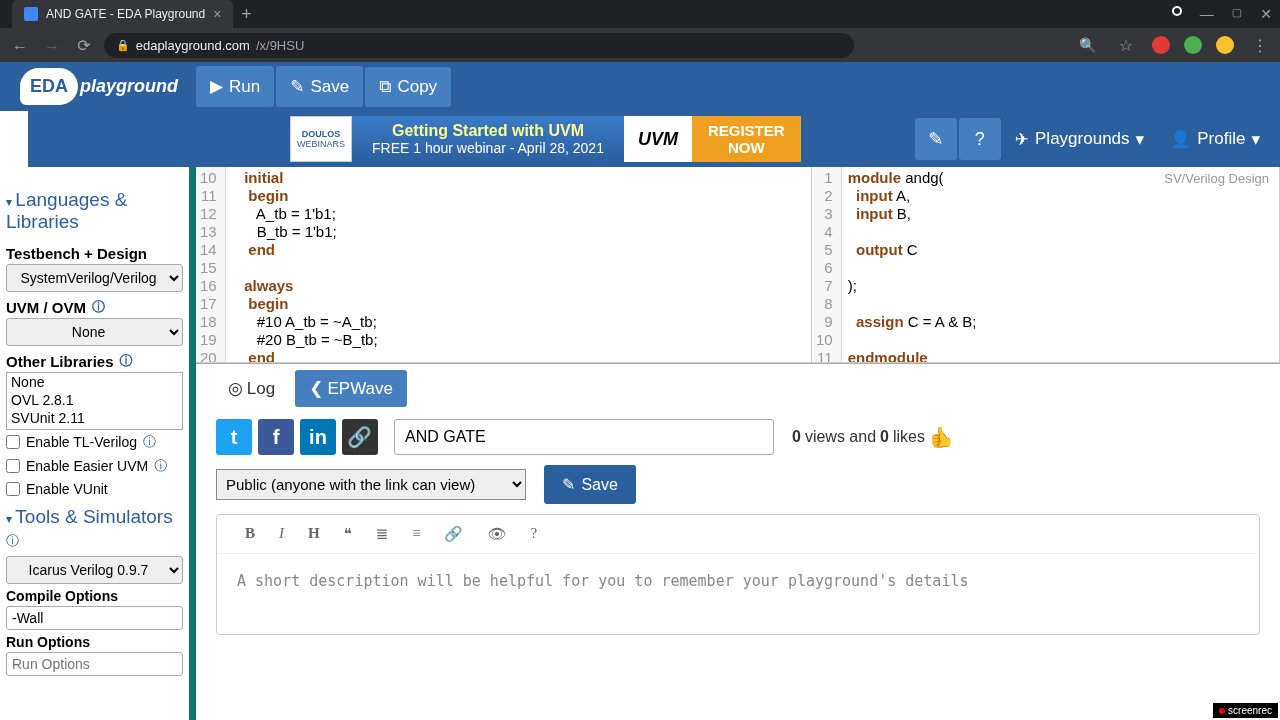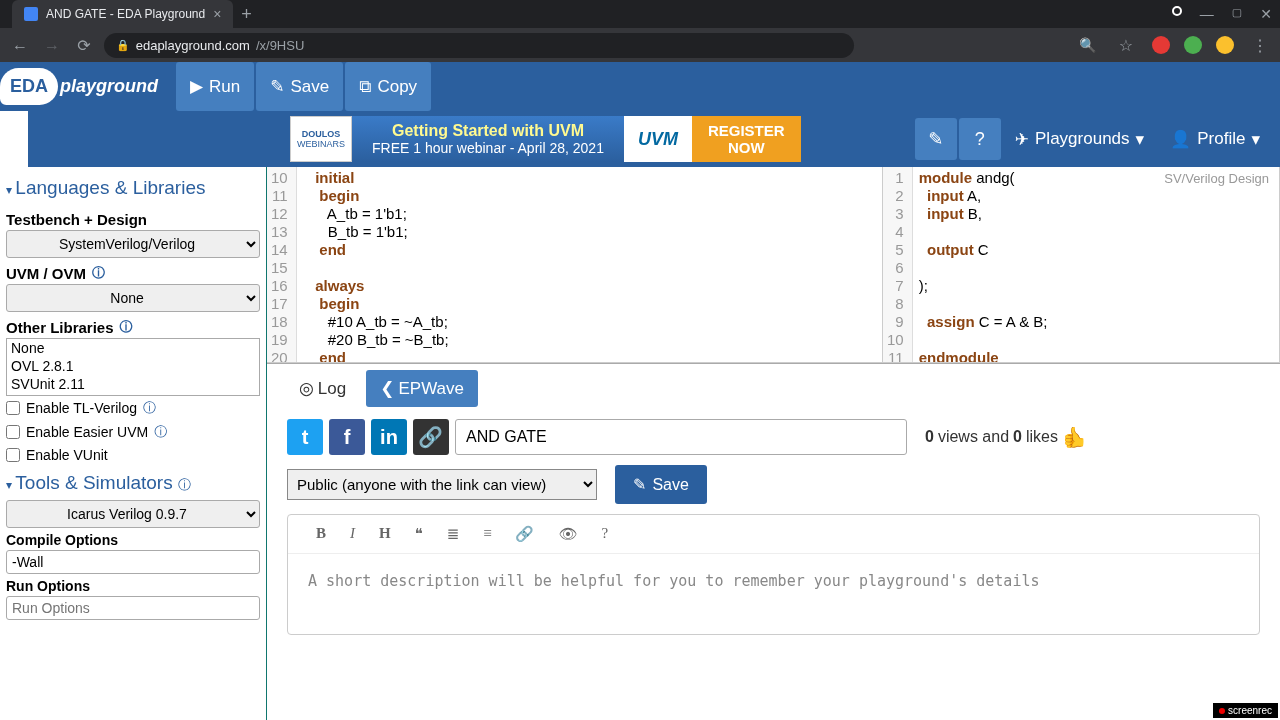--- a/index.html
+++ b/index.html
@@ -16,43 +16,43 @@
 .wc-max { font-size: 11px; }
 
 .url-bar { background: #35363a; height: 34px; display: flex; align-items: center; padding: 4px 8px; gap: 8px; }
 .nav-btn { color: #9aa0a6; font-size: 16px; cursor: pointer; width: 24px; text-align: center; }
 .url-input { flex: 0 0 auto; background: #202124; color: #e8eaed; border-radius: 14px; padding: 5px 12px; font-size: 13px; display: flex; align-items: center; gap: 6px; width: 750px; }
 .lock { font-size: 11px; }
 .url-right { margin-left: auto; display: flex; gap: 14px; align-items: center; }
 .ext-icon { width: 18px; height: 18px; border-radius: 50%; display: inline-block; }
 
 
-.header { background: #2b5f9e; height: 49px; display: flex; padding: 0 0; }
+.header { background: #2b5f9e; height: 49px; display: flex; align-items: center; padding: 0 20px; }
 .logo { display: flex; align-items: center; gap: 2px; margin-right: 18px; }
 .logo-cloud { background: #fff; color: #2b5f9e; font-weight: bold; font-size: 18px; padding: 8px 10px; border-radius: 24px 24px 24px 8px; }
 .logo-text { color: #fff; font-weight: bold; font-size: 18px; font-style: italic; }
 .hdr-btn { background: #457fbf; color: #fff; border: none; padding: 10px 14px; font-size: 17px; cursor: pointer; display: flex; align-items: center; gap: 6px; margin-right: 2px; border-radius: 3px; }
 
 
 .subheader { background: #2b5f9e; height: 56px; display: flex; align-items: center; padding: 4px 8px 4px 262px; gap: 8px; margin-left: 28px; }
 .ad-banner { height: 46px; display: flex; align-items: center; }
 .ad-left { background: #fff; height: 46px; padding: 2px 6px; font-size: 9px; color: #2b5f9e; border: 1px solid #ccc; display:flex; flex-direction:column; justify-content:center; align-items:center; }
 .ad-mid { background: linear-gradient(#3a7bc8,#2b5f9e); color: #fff; height: 46px; padding: 4px 20px; font-size: 14px; text-align: center; display:flex; flex-direction:column; justify-content:center; }
 .ad-mid b { font-size: 16px; color: #fffa90; }
-.ad-uvm { background: #fff; height: 46px; padding: 6px 14px; font-weight: bold; color: #0369a1; font-style: italic; font-size: 18px; display:flex; align-items:center; }
+.ad-uvm { background: #fff; height: 46px; padding: 6px 14px; font-weight: bold; color: #000000; font-style: italic; font-size: 18px; display:flex; align-items:center; }
 .ad-reg { background: #f0a020; color: #fff; height: 46px; padding: 4px 16px; font-weight: bold; font-size: 15px; text-align: center; display:flex; flex-direction:column; justify-content:center; }
 .sub-right { margin-left: auto; display: flex; gap: 2px; align-items: center; }
 .sq-btn { background: #457fbf; color: #fff; width: 42px; height: 42px; display: flex; align-items: center; justify-content: center; font-size: 18px; cursor: pointer; border-radius: 3px; }
 .drop-btn { background: transparent; color: #fff; padding: 10px 12px; font-size: 17px; cursor: pointer; display: flex; align-items: center; gap: 6px; }
 
 
 .main { display: flex; height: calc(720px - 28px - 34px - 49px - 56px); }
 
 
-.sidebar { width: 267px; border-right: 1px solid #0f766e; overflow-y: auto; padding: 4px 6px; font-size: 14px; position: relative; }
+.sidebar { width: 196px; border-right: 7px solid #0f766e; overflow-y: auto; padding: 16px 6px; font-size: 14px; position: relative; }
 .side-h { color: #2b5f9e; font-size: 19px; font-weight: normal; padding: 6px 0; cursor: pointer; }
 .side-h::before { content: "▾ "; font-size: 12px; }
 .side-label { font-weight: bold; font-size: 15px; padding: 6px 0 2px; display: flex; align-items: center; gap: 6px; }
 .side-sub { font-size: 14px; padding: 4px 0 2px; font-weight: bold; display:flex; align-items:center; gap:6px; }
 .info-ic { color: #2b5f9e; font-size: 13px; }
 .sel { width: 100%; padding: 4px; font-size: 14px; border: 1px solid #aaa; border-radius: 3px; background: #efefef; text-align: center; }
 .listbox { width: 100%; border: 1px solid #aaa; font-size: 14px; height: 58px; overflow: hidden; }
 .listbox div { padding: 1px 4px; }
 .chk { display: flex; align-items: center; gap: 6px; padding: 3px 0; font-size: 14px; }
 .chk input { width: 14px; height: 14px; }
@@ -76,21 +76,21 @@
 .bottom { flex: 1; display: flex; flex-direction: column; border-top: 1px solid #aaa; overflow: hidden; }
 .tabs { display: flex; align-items: center; gap: 6px; padding: 6px 18px; }
 .tab-btn { padding: 8px 14px; font-size: 17px; cursor: pointer; border-radius: 3px; display:flex; align-items:center; gap:4px; }
 .tab-log { background: transparent; color: #333; }
 .tab-share { background: #457fbf; color: #fff; }
 
 .share-body { padding: 6px 20px; overflow-y: auto; }
 .share-row { display: flex; align-items: center; gap: 6px; margin-bottom: 10px; }
 .soc { width: 36px; height: 36px; display: flex; align-items: center; justify-content: center; color: #fff; font-size: 20px; font-weight: bold; cursor: pointer; border-radius: 3px; }
 .tw { background: #1da1f2; } .fb { background: #3b5998; } .li { background: #0077b5; } .lk { background: #333; }
-.name-in { width: 452px; padding: 8px 10px; font-size: 16px; border: 1px solid #aaa; border-radius: 3px; margin-left: 0; }
+.name-in { width: 380px; padding: 8px 10px; font-size: 16px; border: 1px solid #aaa; border-radius: 3px; margin-left: 10px; }
 .stats { margin-left: 12px; font-size: 16px; color: #333; display:flex; align-items:center; gap:4px; }
 .stats b { font-weight: bold; }
 .thumb { font-size: 20px; transform: scaleX(-1); }
 .vis-sel { width: 310px; padding: 5px; font-size: 15px; border: 1px solid #888; background: #efefef; }
 .save2 { background: #2b5f9e; color: #fff; border: none; padding: 10px 18px; font-size: 16px; cursor: pointer; border-radius: 3px; display:flex; align-items:center; gap:6px; margin-left: 12px; }
 .desc-box { border: 1px solid #ccc; border-radius: 4px; margin-top: 8px; }
 .md-toolbar { display: flex; gap: 24px; padding: 10px 28px; border-bottom: 1px solid #eee; color: #666; }
 .md-btn { cursor: pointer; font-size: 15px; font-family: Georgia, serif; }
 .md-b { font-weight: bold; } .md-i { font-style: italic; } .md-h { font-weight: bold; }
 .desc-area { padding: 18px 20px; font-family: monospace; font-size: 15px; color: #888; min-height: 80px; }

